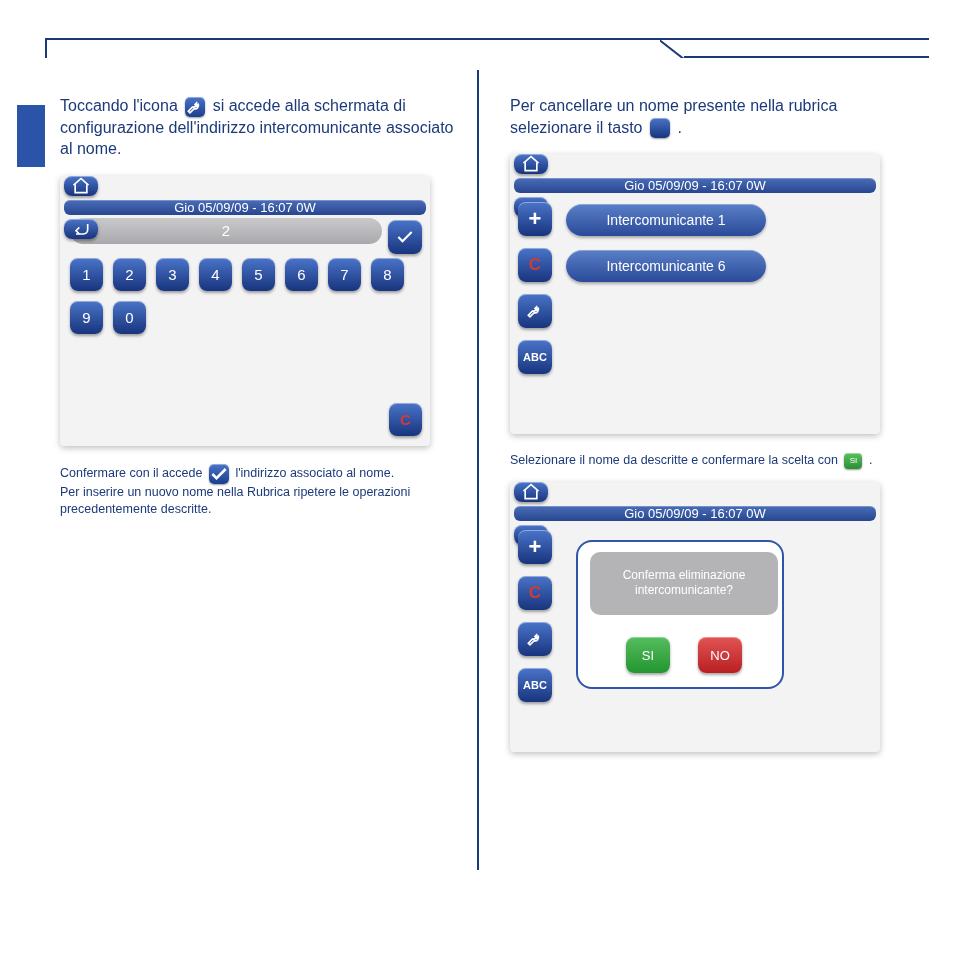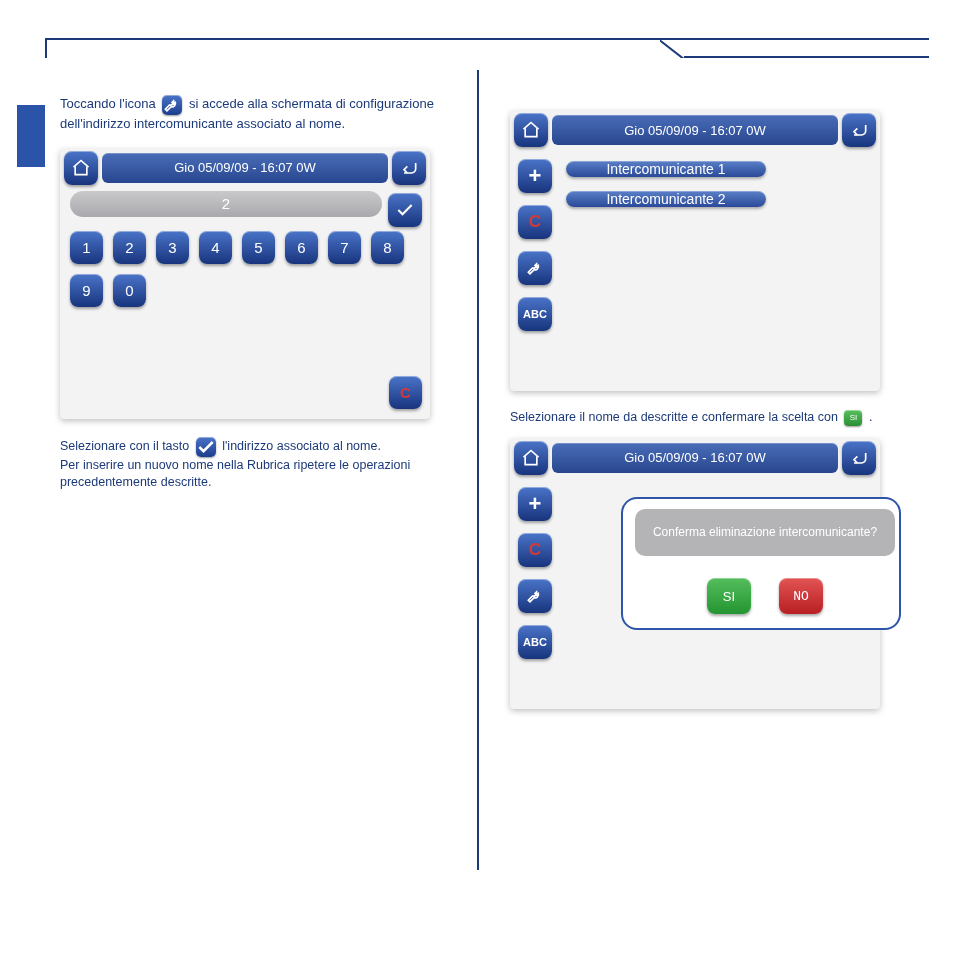--- a/index.html
+++ b/index.html
@@ -78,21 +78,21 @@
     border-left:2px solid #1c3a7a;
   }
 
   .col {
     position:absolute;
     width:410px;
   }
   .col.left { left:60px; top:95px; }
   .col.right { left:510px; top:95px; }
 
-  .intro { font-size:13px; line-height:1.35; color:#1c3a7a; margin-bottom:10px; }
+  .intro { font-size:16px; line-height:1.35; color:#1c3a7a; margin-bottom:10px; }
 
   .mini-icon {
     display:inline-flex;
     vertical-align:middle;
     width:20px; height:20px;
     border-radius:5px;
     background:linear-gradient(#4a74c8,#1b3e8e);
     box-shadow:inset 0 1px 0 rgba(255,255,255,.4),0 1px 2px rgba(0,0,0,.4);
     align-items:center;
     justify-content:center;
@@ -106,24 +106,24 @@
     width:370px;
     background:#f3f3f4;
     border-radius:4px;
     box-shadow:0 2px 6px rgba(0,0,0,.25);
     padding:0 0 12px 0;
     margin-top:16px;
     position:relative;
   }
   .titlebar {
     display:flex;
-    align-items:center;
     height:38px;
     padding:0 4px;
     gap:4px;
+    flex-direction:column;
   }
   .titlebar .title {
     flex:1;
     background:linear-gradient(#4a6db8,#28468f);
     color:#fff;
     font-size:13px;
     height:30px;
     border-radius:6px;
     display:flex;
     align-items:center;
@@ -198,42 +198,41 @@
   }
   .list-area {
     margin-left:56px;
     padding-top:12px;
     display:flex;
     flex-direction:column;
     gap:14px;
   }
   .pill {
     width:200px;
-    height:16px;
+    height:32px;
     border-radius:17px;
     background:linear-gradient(#5a7fc7,#2a4a99);
     color:#fff;
     display:flex;
     align-items:center;
     justify-content:center;
     font-size:14px;
     box-shadow:inset 0 1px 0 rgba(255,255,255,.3),0 2px 3px rgba(0,0,0,.3);
   }
 
   
   .dialog {
     position:absolute;
     left:66px;
     top:58px;
-    width:280px;
+    width:208px;
     border:2px solid #2e55a9;
     border-radius:16px;
     background:#fff;
     padding:10px 4px 14px 12px;
-    margin-left:45px;
   }
   .dialog .msg {
     background:#b4b4b7;
     color:#fff;
     font-size:12px;
     text-align:center;
     border-radius:10px;
     padding:16px 8px;
     line-height:1.3;
   }
@@ -246,21 +245,21 @@
   .dlg-btn {
     width:44px; height:36px;
     border-radius:8px;
     display:flex; align-items:center; justify-content:center;
     color:#fff;
     font-size:13px;
     box-shadow:inset 0 1px 0 rgba(255,255,255,.35),0 2px 3px rgba(0,0,0,.35);
     cursor:pointer;
   }
   .dlg-btn.yes { background:linear-gradient(#55bd5d,#239531); }
-  .dlg-btn.no  { background:linear-gradient(#e25454,#b81f23);font-family:Liberation Mono, monospace; }
+  .dlg-btn.no  { background:linear-gradient(#e25454,#b81f23); }
 
   .screen.tall { height:280px; }
   .screen.tall2 { height:270px; }
 
 </style>
 </head>
 <body>
 
 <div class="page-frame-top-left"></div>
 <div class="frame-diag"></div>
@@ -312,32 +311,37 @@
       <div class="key">6</div>
       <div class="key">7</div>
       <div class="key">8</div>
       <div class="key">9</div>
       <div class="key">0</div>
     </div>
     <div class="key clear">C</div>
   </div>
 
   <p class="below-text">
-    <span>Selezionare con il tasto </span>
+    <span>Confermare con il accede </span>
     <span class="mini-icon">
       <svg viewBox="0 0 24 24" fill="none" stroke="#fff" stroke-width="3">
           <path d="M4 12l5 5L20 6"></path>
         </svg>
     </span>
     <span style="white-space:pre-line;"> l'indirizzo associato al nome.
 Per inserire un nuovo nome nella Rubrica ripetere le operazioni precedentemente descritte.</span>
   </p>
 </div>
 
 <div class="col right">
+  <p class="intro">
+    <span>Per cancellare un nome presente nella rubrica selezionare il tasto </span>
+    <span class="mini-icon" style="background:linear-gradient(#4a74c8,#18347d);"></span>
+    <span>.</span>
+  </p>
 
   <div class="screen tall">
     <div class="titlebar">
       <div class="sq-btn">
         <svg viewBox="0 0 24 24" fill="none" stroke="#fff" stroke-width="2">
             <path d="M3 11l9-8 9 8"></path>
             <path d="M5 10v10h14V10"></path>
           </svg>
       </div>
       <div class="title">Gio 05/09/09 - 16:07   0W</div>
@@ -359,21 +363,21 @@
         <svg viewBox="0 0 24 24" fill="none" stroke="#fff" stroke-width="2">
             <path d="M14 7a4 4 0 0 1-5 5l-5 5 2 2 5-5a4 4 0 0 0 5-5l-2 2-2-2 2-2z"></path>
           </svg>
       </div>
       <div class="sq-btn" style="font-size:11px;">
         <span>ABC</span>
       </div>
     </div>
     <div class="list-area">
       <div class="pill">Intercomunicante 1</div>
-      <div class="pill">Intercomunicante 2</div>
+      <div class="pill">Intercomunicante 6</div>
     </div>
   </div>
 
   <p class="below-text">
     <span>Selezionare il nome da descritte e confermare la scelta con </span>
     <span class="mini-icon green">SI</span>
     <span>.</span>
   </p>
 
   <div class="screen tall2" style="margin-top:12px;">

